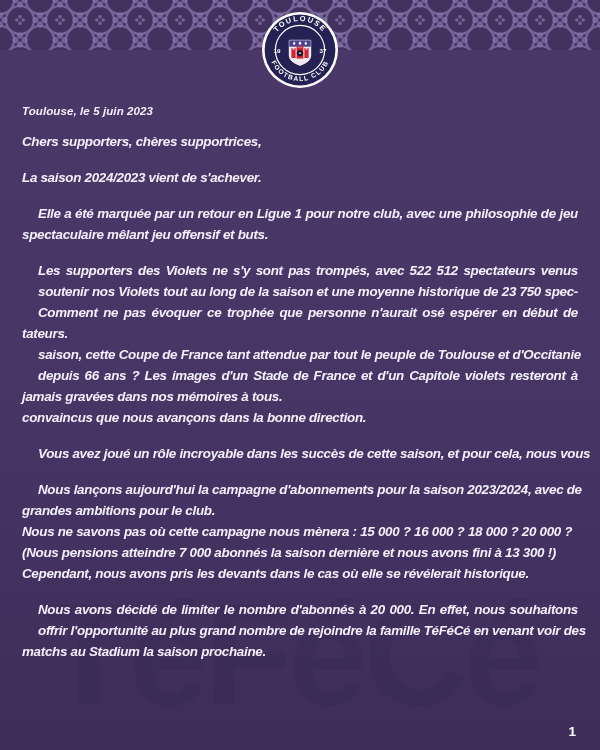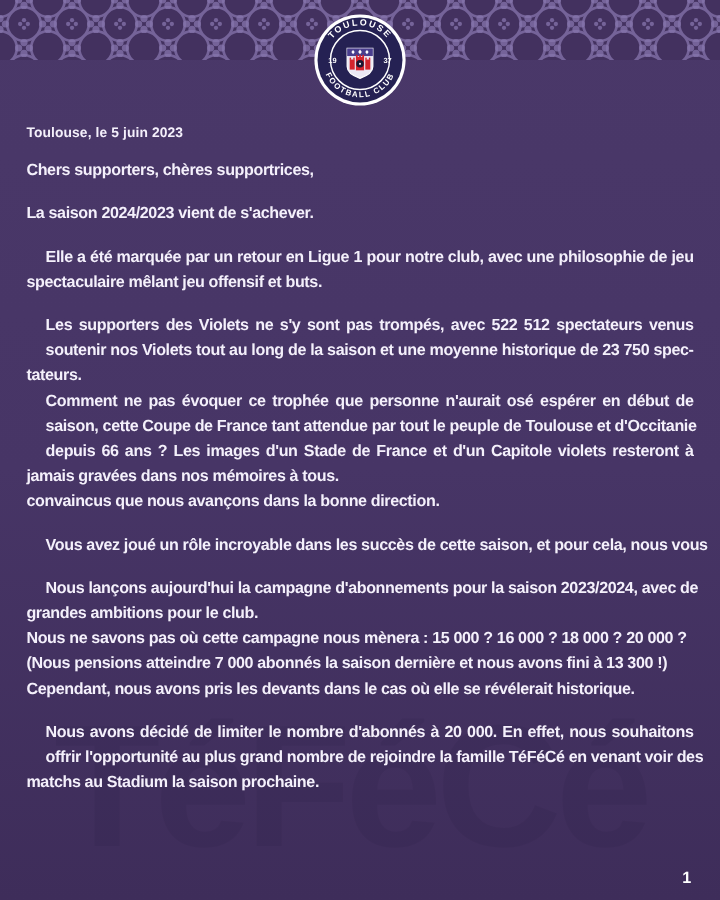--- a/index.html
+++ b/index.html
@@ -11,20 +11,21 @@
     background: linear-gradient(180deg, #4a3869 0%, #473566 52%, #3e2d5a 100%);
     font-family: "Liberation Sans", sans-serif;
   }
   .header-svg { position: absolute; top: 0; left: 0; display: block; }
   .letter {
     position: absolute;
     left: 22px;
     right: 22px;
     top: 101px;
     color: #f4f0fb;
+    font-style: italic;
   }
   .date {
     font-size: 11.5px;
     font-weight: 700;
     line-height: 21px;
     margin-bottom: 9px;
     letter-spacing: 0.1px;
   }
   .block { margin-bottom: 15px; }
   .line {
@@ -153,22 +154,22 @@
         <div class="block">
           <div class="line">La saison 2024/2023 vient de s'achever.</div>
         </div>
         <div class="block">
           <div class="line fill">Elle a été marquée par un retour en Ligue 1 pour notre club, avec une philosophie de jeu</div>
           <div class="line">spectaculaire mêlant jeu offensif et buts.</div>
         </div>
         <div class="block">
           <div class="line fill">Les supporters des Violets ne s'y sont pas trompés, avec 522 512 spectateurs venus</div>
           <div class="line fill">soutenir nos Violets tout au long de la saison et une moyenne historique de 23 750 spec-</div>
+          <div class="line fill">Comment ne pas évoquer ce trophée que personne n'aurait osé espérer en début de</div>
           <div class="line">tateurs.</div>
-          <div class="line fill">Comment ne pas évoquer ce trophée que personne n'aurait osé espérer en début de</div>
           <div class="line fill">saison, cette Coupe de France tant attendue par tout le peuple de Toulouse et d'Occitanie</div>
           <div class="line fill">depuis 66 ans ? Les images d'un Stade de France et d'un Capitole violets resteront à</div>
           <div class="line">jamais gravées dans nos mémoires à tous.</div>
           <div class="line">convaincus que nous avançons dans la bonne direction.</div>
         </div>
         <div class="block">
           <div class="line fill">Vous avez joué un rôle incroyable dans les succès de cette saison, et pour cela, nous vous</div>
         </div>
         <div class="block">
           <div class="line fill">Nous lançons aujourd'hui la campagne d'abonnements pour la saison 2023/2024, avec de</div>

